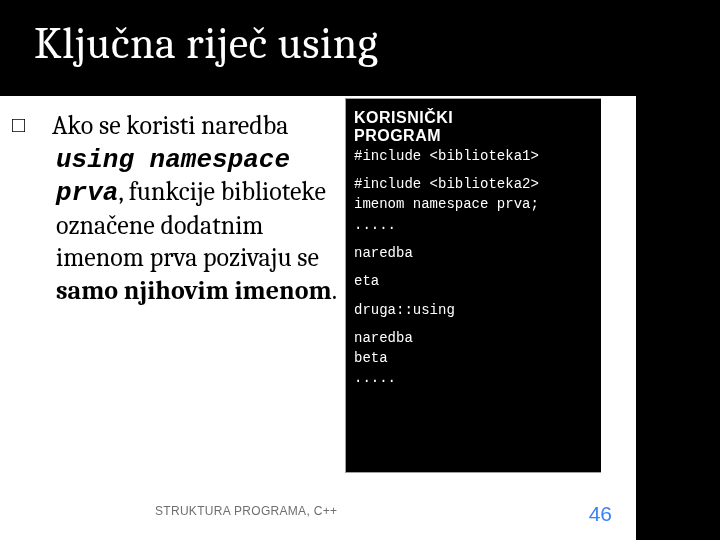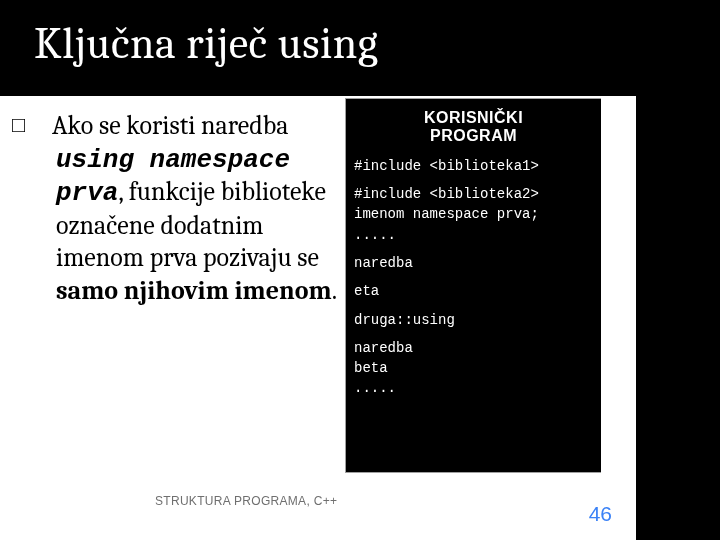--- a/index.html
+++ b/index.html
@@ -56,35 +56,34 @@
     background: #000;
     color: #fff;
     font-family: "Courier New", monospace;
     font-size: 14px;
     padding: 10px 8px;
     line-height: 1.45;
     border: 1px solid #a0a0a0;
     border-right: none;
   }
   .code-header {
-    text-align: center;
+    text-align: left;
     font-family: "Arial Black", Arial, sans-serif;
     font-weight: 900;
     font-size: 16px;
     letter-spacing: 0.5px;
-    margin-bottom: 10px;
     line-height: 1.15;
   }
   .code-line { white-space: nowrap; }
   .code-gap { height: 8px; }
 
   .footer-left {
     position: absolute;
     left: 155px;
-    bottom: 32px;
+    bottom: 22px;
     font-family: Arial, sans-serif;
     font-size: 12px;
     color: #6f6f6f;
     letter-spacing: 0.3px;
   }
   .footer-right {
     position: absolute;
     right: 24px;
     bottom: 14px;
     font-family: Arial, sans-serif;

